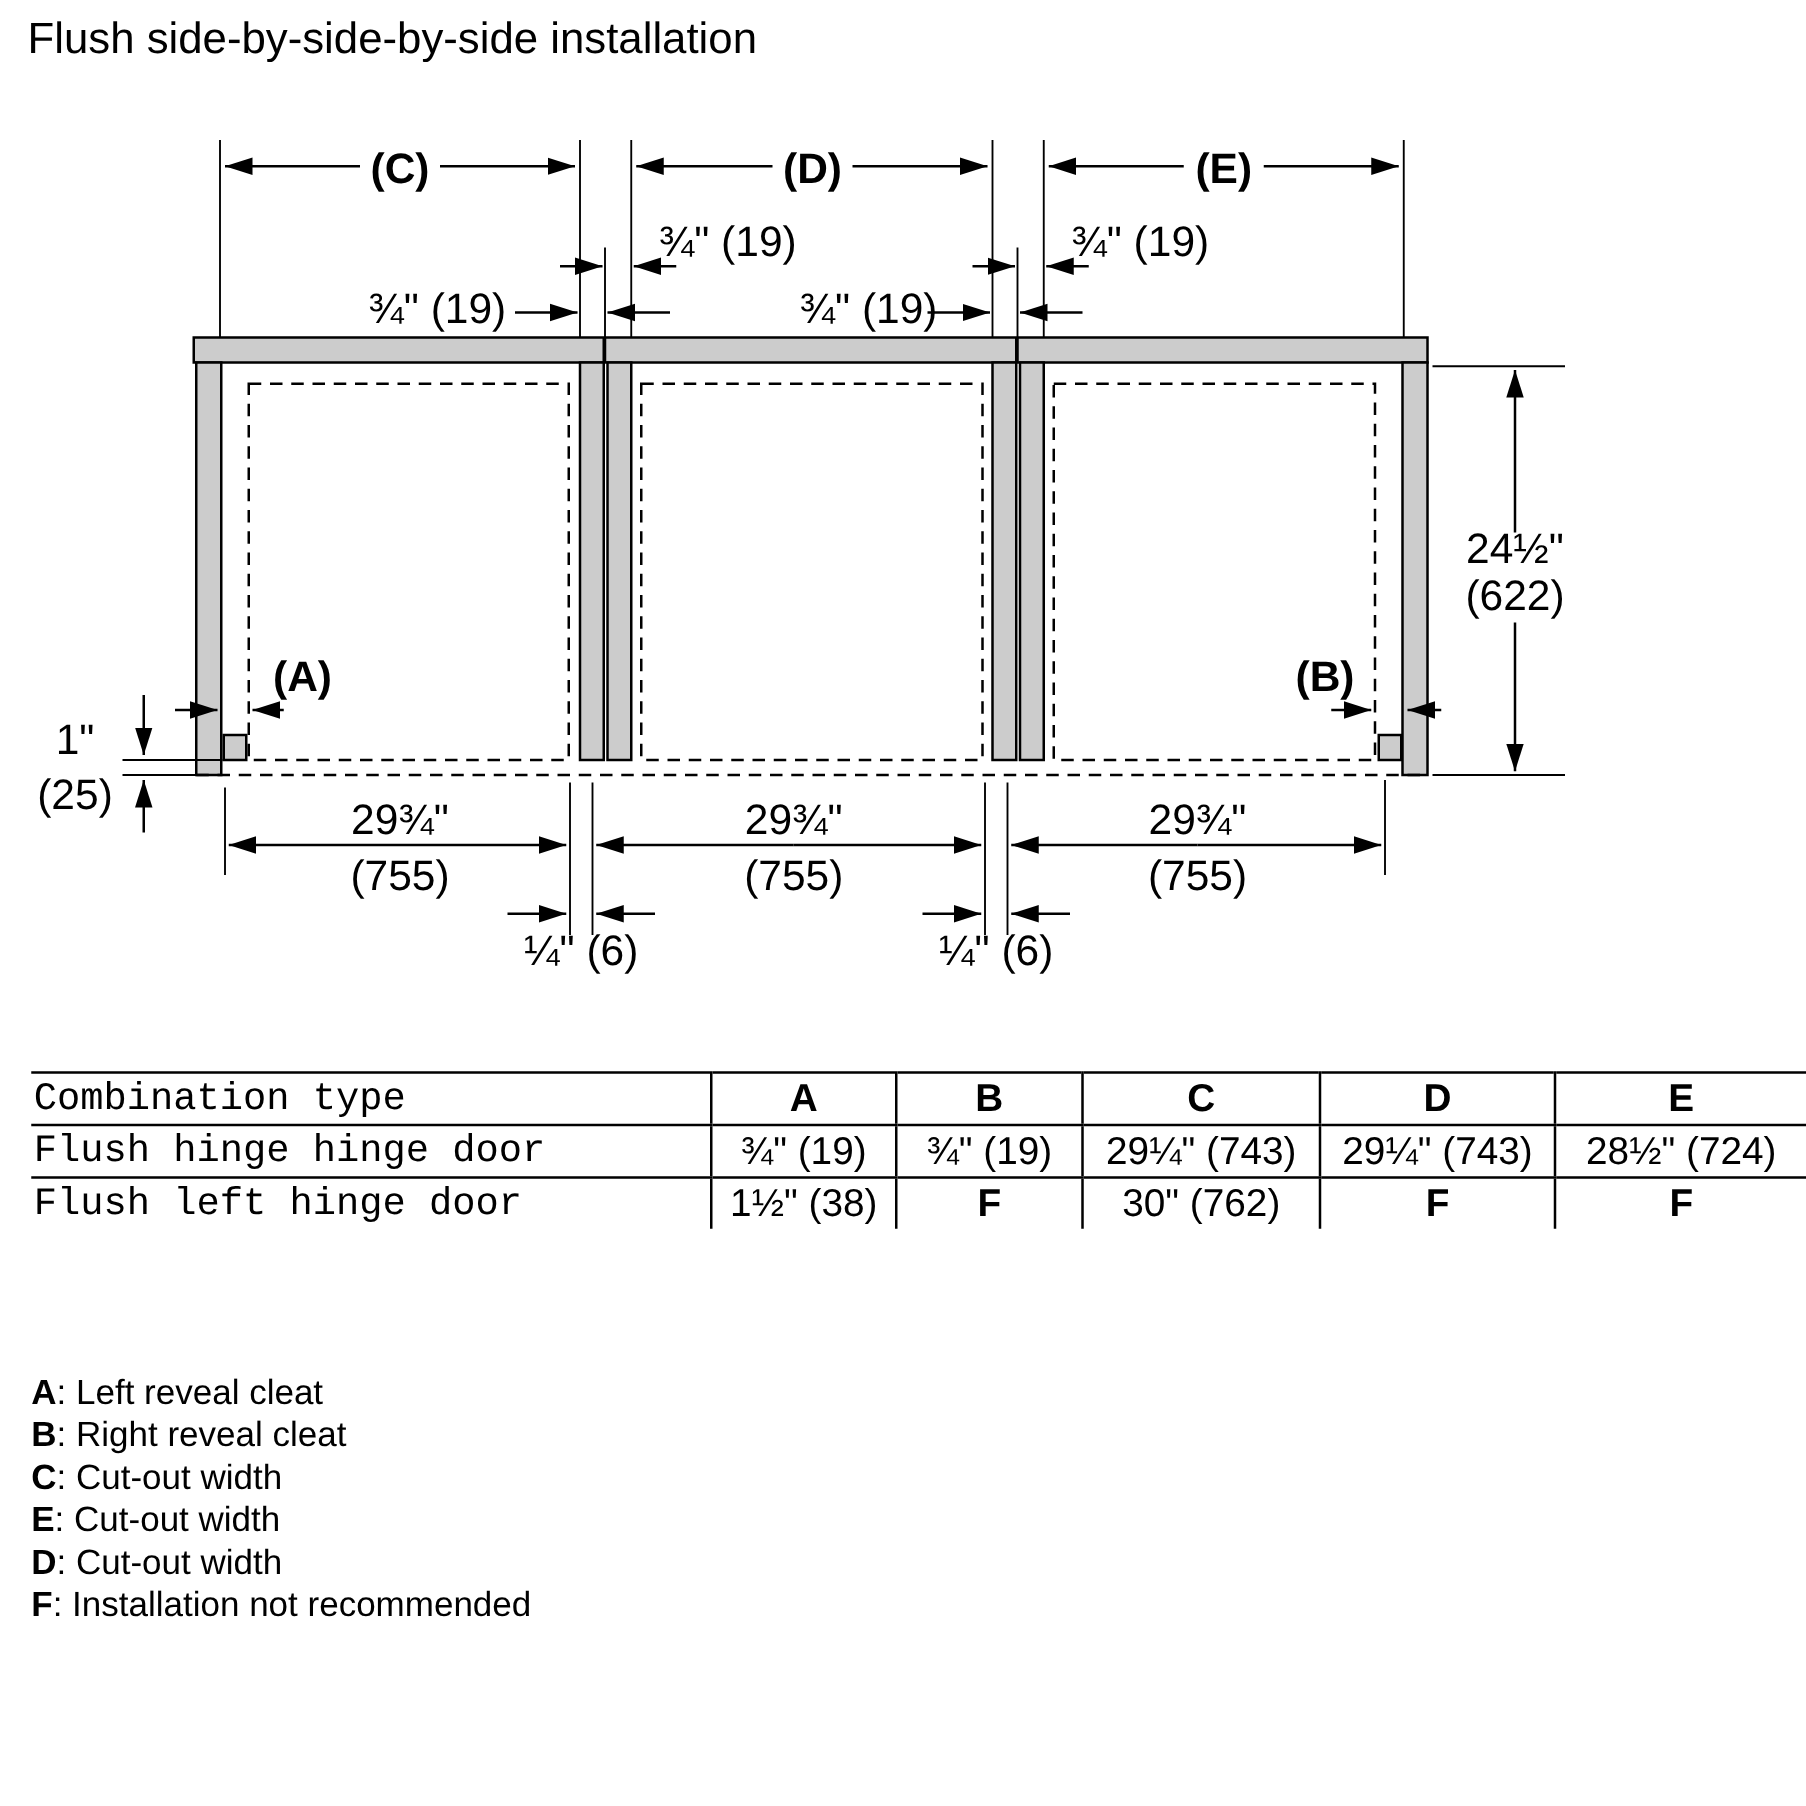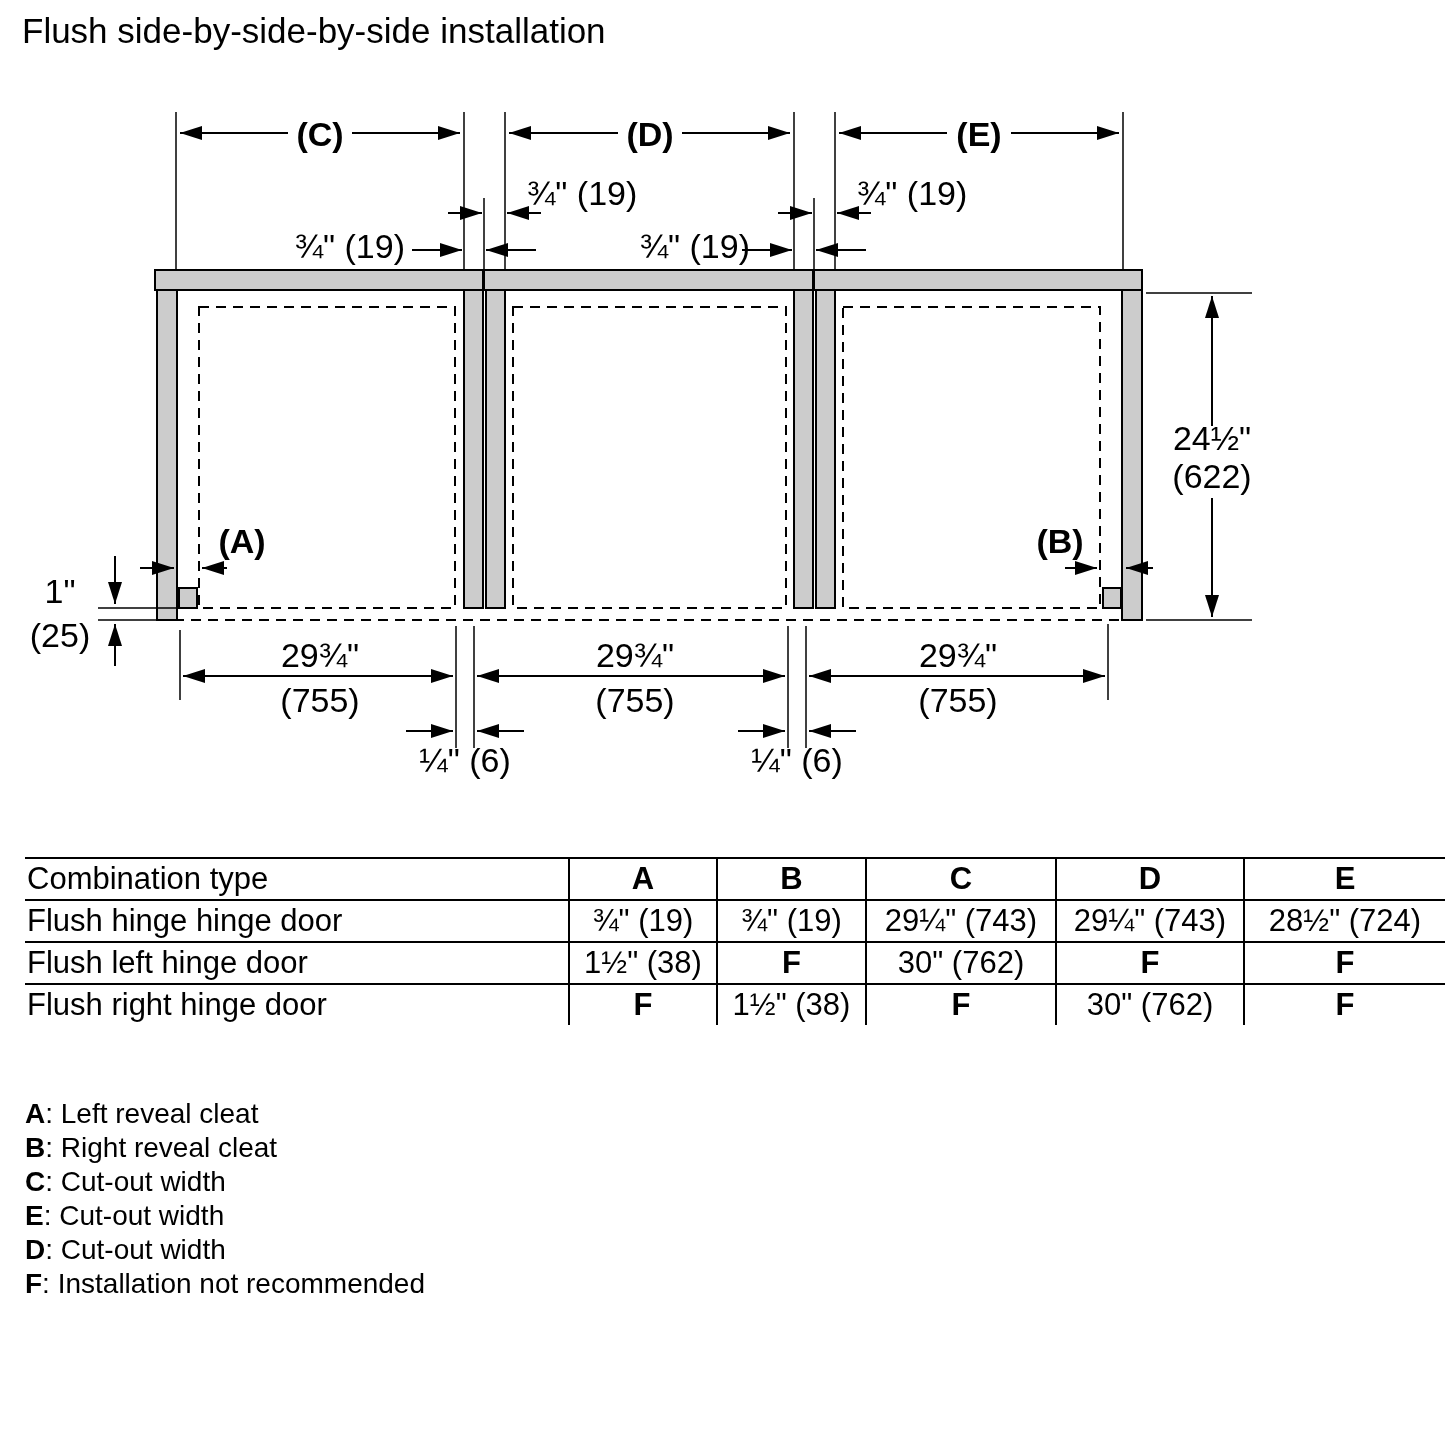--- a/index.html
+++ b/index.html
@@ -10,21 +10,21 @@
   .dt{font-size:34px;fill:#000;}
   .dtb{font-size:34px;font-weight:bold;fill:#000;}
   
   .spec-table-wrap{position:absolute;left:25px;top:857px;width:1420px;}
   table.spec{border-collapse:collapse;table-layout:fixed;width:1420px;
              border-top:2px solid #000;font-size:31px;}
   table.spec td,table.spec th{padding:0;height:40px;vertical-align:middle;
              border-bottom:2px solid #000;white-space:nowrap;overflow:visible;}
   table.spec tr:last-child td{border-bottom:none;}
   table.spec td+td,table.spec th+th{border-left:2px solid #000;text-align:center;}
-  table.spec .lbl{text-align:left;font-weight:normal;padding-left:2px;}
+  table.spec .lbl{text-align:left;font-weight:normal;padding-left:2px;font-family:Liberation Mono, monospace;}
   table.spec th{font-weight:bold;}
   
   .legend-block{position:absolute;left:25px;top:1097px;font-size:28px;line-height:34px;}
   .legend-block .row{white-space:nowrap;}
   .legend-block b{font-weight:bold;}
 </style>
 </head>
 <body>
 
 <div class="title-block">
@@ -206,28 +206,20 @@
       <td>28½" (724)</td>
     </tr>
     <tr>
       <td class="lbl">Flush left hinge door</td>
       <td>1½" (38)</td>
       <td style="font-weight: bold;">F</td>
       <td>30" (762)</td>
       <td style="font-weight: bold;">F</td>
       <td style="font-weight: bold;">F</td>
     </tr>
-    <tr>
-      <td class="lbl">Flush right hinge door</td>
-      <td style="font-weight: bold;">F</td>
-      <td>1½" (38)</td>
-      <td style="font-weight: bold;">F</td>
-      <td>30" (762)</td>
-      <td style="font-weight: bold;">F</td>
-    </tr>
   </tbody>
     </table>
 </div>
 
 <div class="legend-block">
   <div class="row"><b>A</b><span>: </span><span>Left reveal cleat</span></div>
   <div class="row"><b>B</b><span>: </span><span>Right reveal cleat</span></div>
   <div class="row"><b>C</b><span>: </span><span>Cut-out width</span></div>
   <div class="row"><b>E</b><span>: </span><span>Cut-out width</span></div>
   <div class="row"><b>D</b><span>: </span><span>Cut-out width</span></div>

